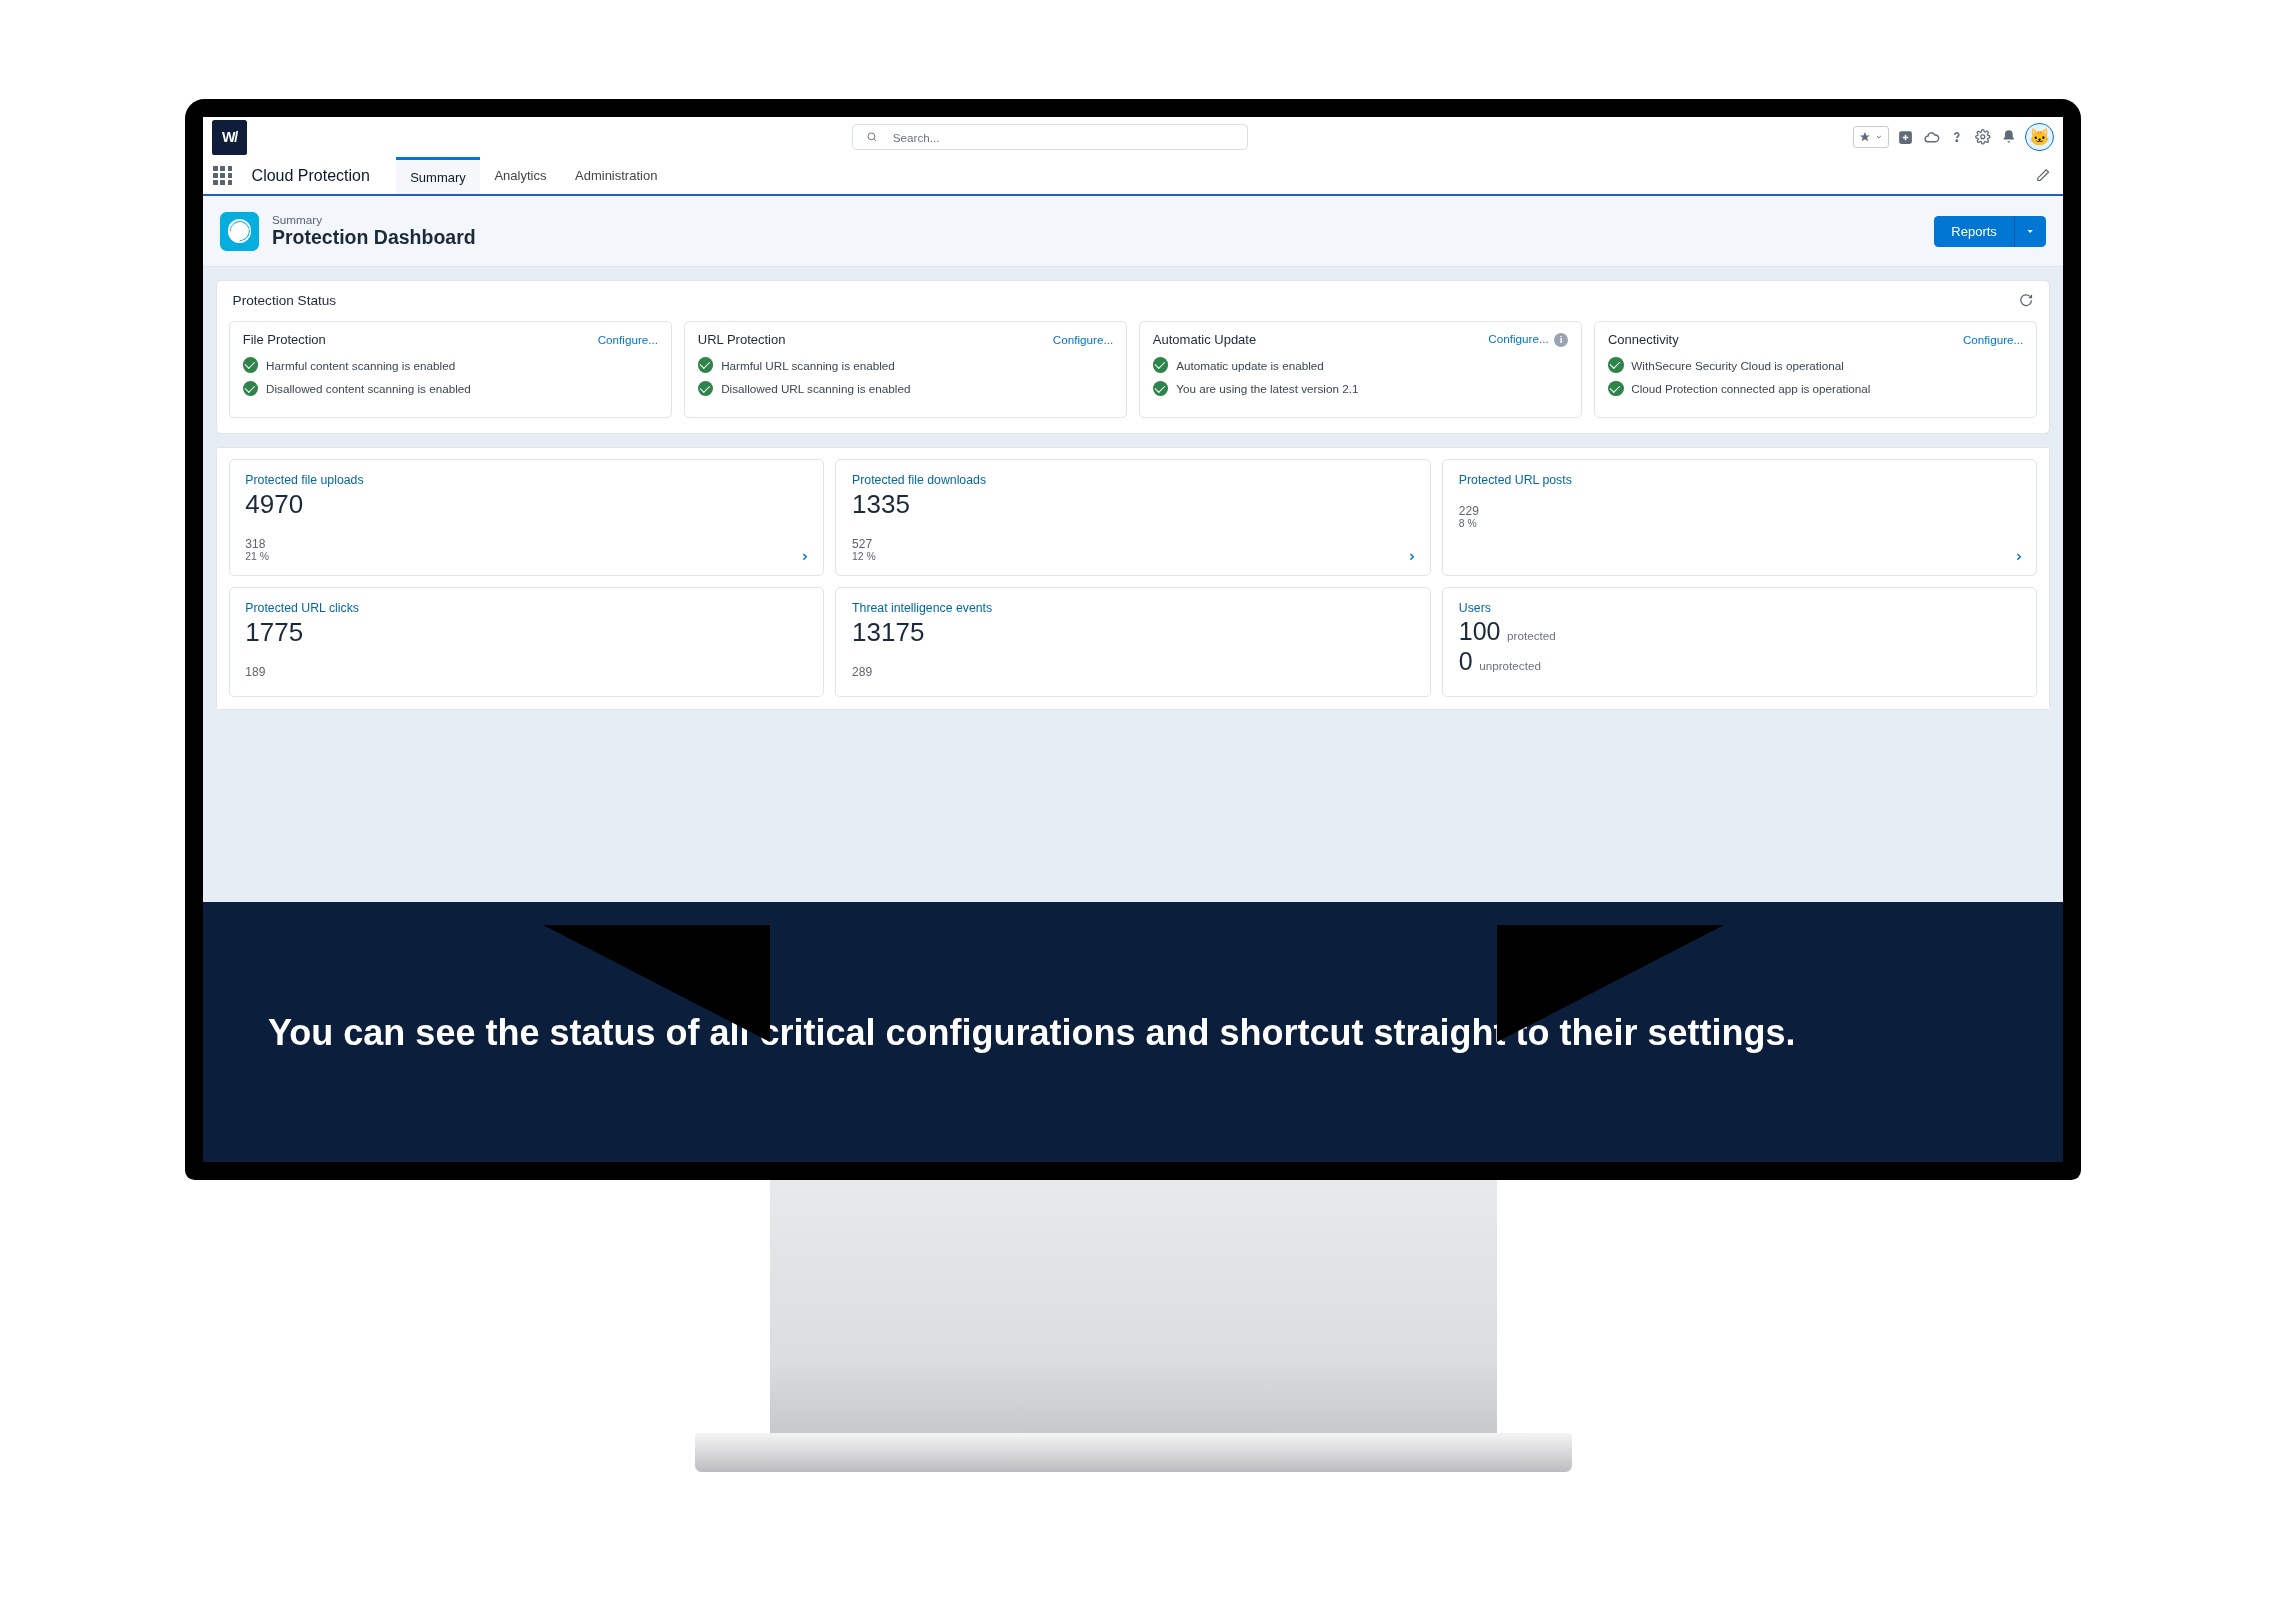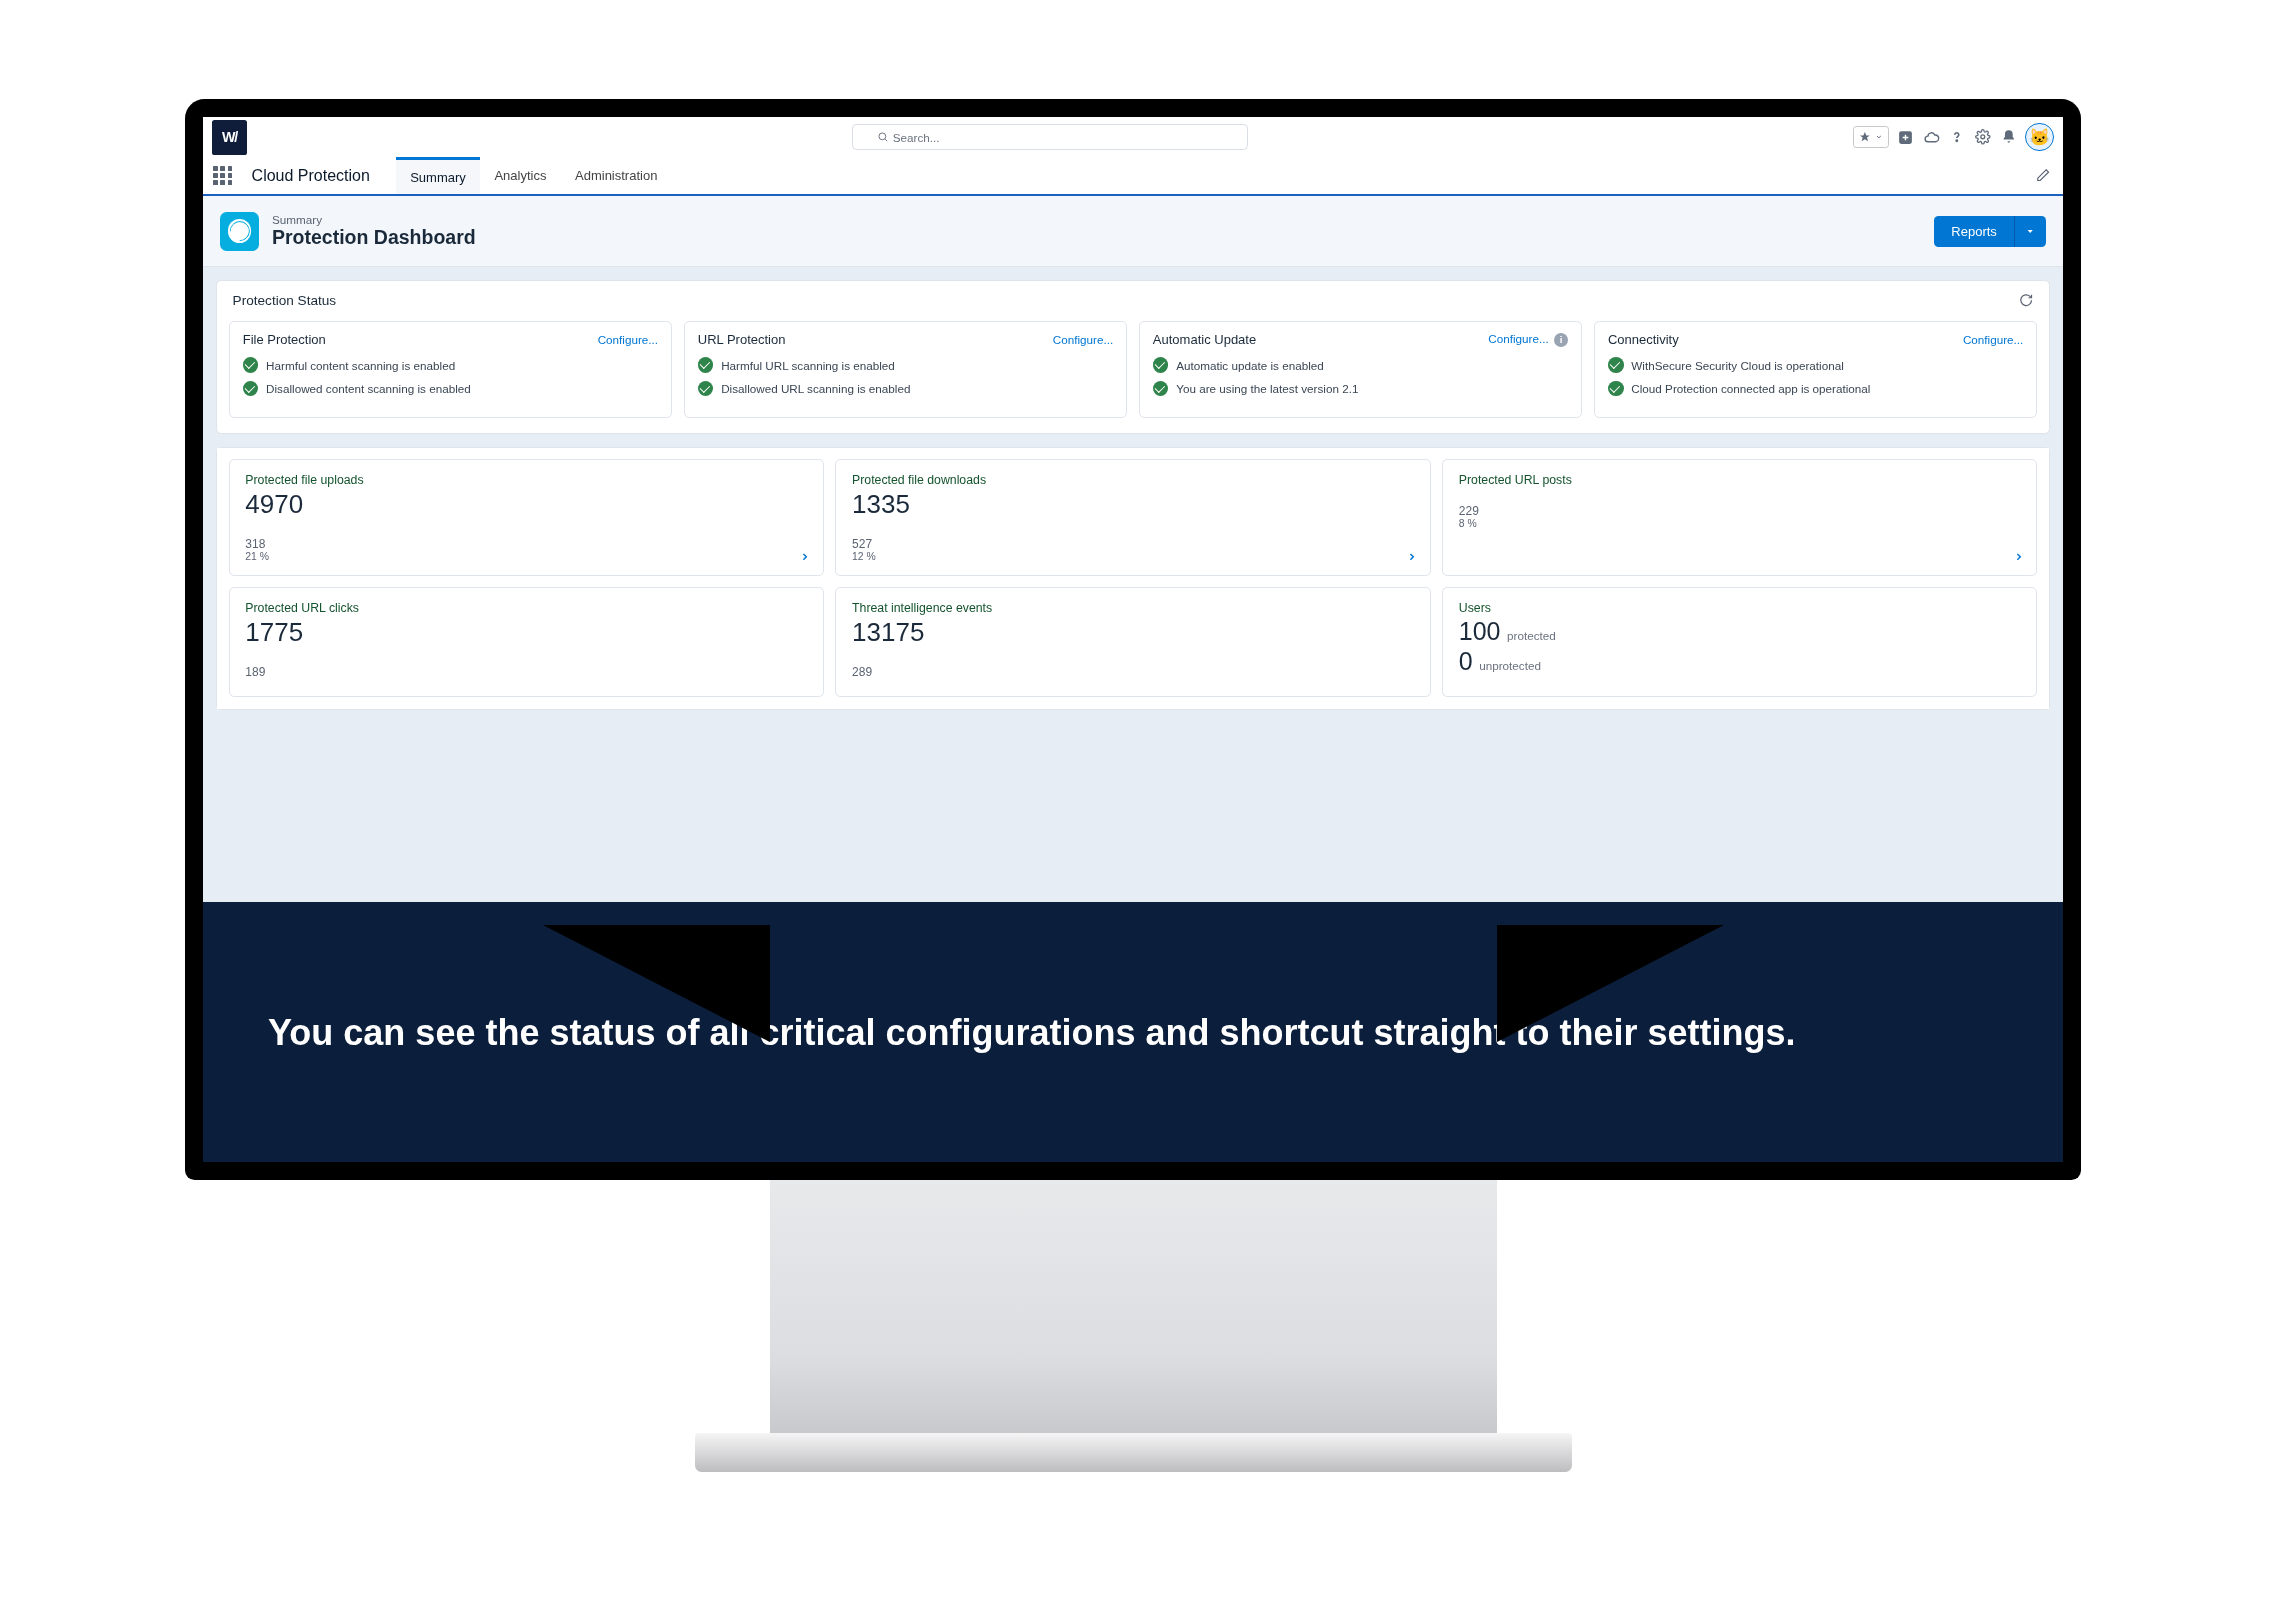--- a/index.html
+++ b/index.html
@@ -6,21 +6,21 @@
   body { background: #fff; width: 2273px; height: 1623px; position: relative; }
 
   .monitor-wrap { position: absolute; left: 185px; top: 99px; width: 1896px; }
   .monitor-bezel { background: #000; border-radius: 19.5px 19.5px 9.7px 9.7px; padding: 18px; }
   .screen { background: #fff; width: 100%; height: 1045px; overflow: hidden; position: relative; display:flex; flex-direction:column; }
 
   
   .topbar { display:flex; align-items:center; height:40px; background:#fff; padding:0 9px; gap:9px;}
   .top-logo { width:35px; height:35px; background:#0f1d3a; color:#fff; display:flex; align-items:center; justify-content:center; font-weight:700; border-radius:2.6px; font-size:14.3px; letter-spacing:-1.3px;}
   .top-center { flex:1; display:flex; justify-content:center;}
-  .search { width:396px; height:26px; border:0.6px solid #d8dde6; border-radius:4.5px; background:#fff; display:flex; align-items:center; padding:0 24px; gap:4px; color:#6b7280;}
+  .search { width:396px; height:26px; border:0.6px solid #d8dde6; border-radius:4.5px; background:#fff; display:flex; align-items:center; padding:0 13px; gap:15px; color:#6b7280;}
   .search svg { width:11.7px; height:11.7px; stroke:#6b7280; }
   .search span { font-size:11.7px; }
   .top-right { display:flex; align-items:center; gap:6.5px;}
   .pill { border:0.6px solid #c9c9c9; border-radius:3.2px; height:22px; display:flex; align-items:center; padding:0 5.2px; gap:3.9px; color:#5f6b7a;}
   .top-icon { width:19.5px; color:#5f6b7a; display:flex; align-items:center; justify-content:center;}
   .avatar { width:28.6px; height:28.6px; border-radius:50%; background:#e6f2ff; border:1.3px solid #0176d3; display:flex; align-items:center; justify-content:center; overflow:hidden;}
   .avatar-inner { font-size:17px; }
 
   
   .navrow { display:flex; align-items:center; height:39px; border-bottom:2.6px solid #1b5fbf; padding:0 10.4px; gap:19.5px; position:relative;}
@@ -60,21 +60,21 @@
   .info-badge { width:14.3px; height:14.3px; background:#9aa3b2; color:#fff; border-radius:50%; display:inline-flex; align-items:center; justify-content:center; font-size:9.7px; font-weight:700; margin-left:5.2px;}
 
   
   .stats { margin:0 13px 13px; background:#fff; border:0.6px solid #dfe3eb; border-radius:5.2px;}
   .stats-head { padding:10.4px 15.6px 7.8px; border-bottom:0.6px solid #eef1f6; display:flex; align-items:flex-start; justify-content:space-between; background:#f3f7fb; border-radius:5.2px 5.2px 0 0;}
   .stats-head .t1 { font-size:13px; color:#1b2a3a;}
   .stats-head .t2 { font-size:10.4px; color:#6b7280; margin-top:2.6px;}
   .refresh2 { background:#fff; border:0.6px solid #d0d5dd; border-radius:3.9px; width:22px; height:22px; display:flex; align-items:center; justify-content:center; color:#5a6372; cursor:pointer;}
   .stat-grid { display:grid; grid-template-columns:repeat(3,1fr); gap:11.7px; padding:11.7px; background:#fff;}
   .stat-card { border:0.6px solid #dfe3eb; border-radius:5.2px; padding:13px 15.6px; position:relative; min-height:110px;}
-  .stat-card .label { font-size:12.3px; color:#14532d;}
+  .stat-card .label { font-size:12.3px; color:#0369a1;}
   .stat-card .big { font-size:26px; color:#1b2a3a; font-weight:400; margin-top:1.3px;}
   .stat-card .small1 { font-size:12px; color:#5a6372; margin-top:17px;}
   .stat-card .small2 { font-size:10.4px; color:#5a6372;}
   .chev { position:absolute; right:11.7px; bottom:11.7px; color:#0176d3;}
   .users-line { display:flex; align-items:baseline; gap:6.5px;}
   .users-line .big { font-size:25px;}
   .users-line .suffix { font-size:11.7px; color:#6b7280;}
 
   
   .caption-bar { position:absolute; left:0; right:0; bottom:0; background:#0b1e3b; height:260px; display:flex; align-items:center; padding:0 65px;}

